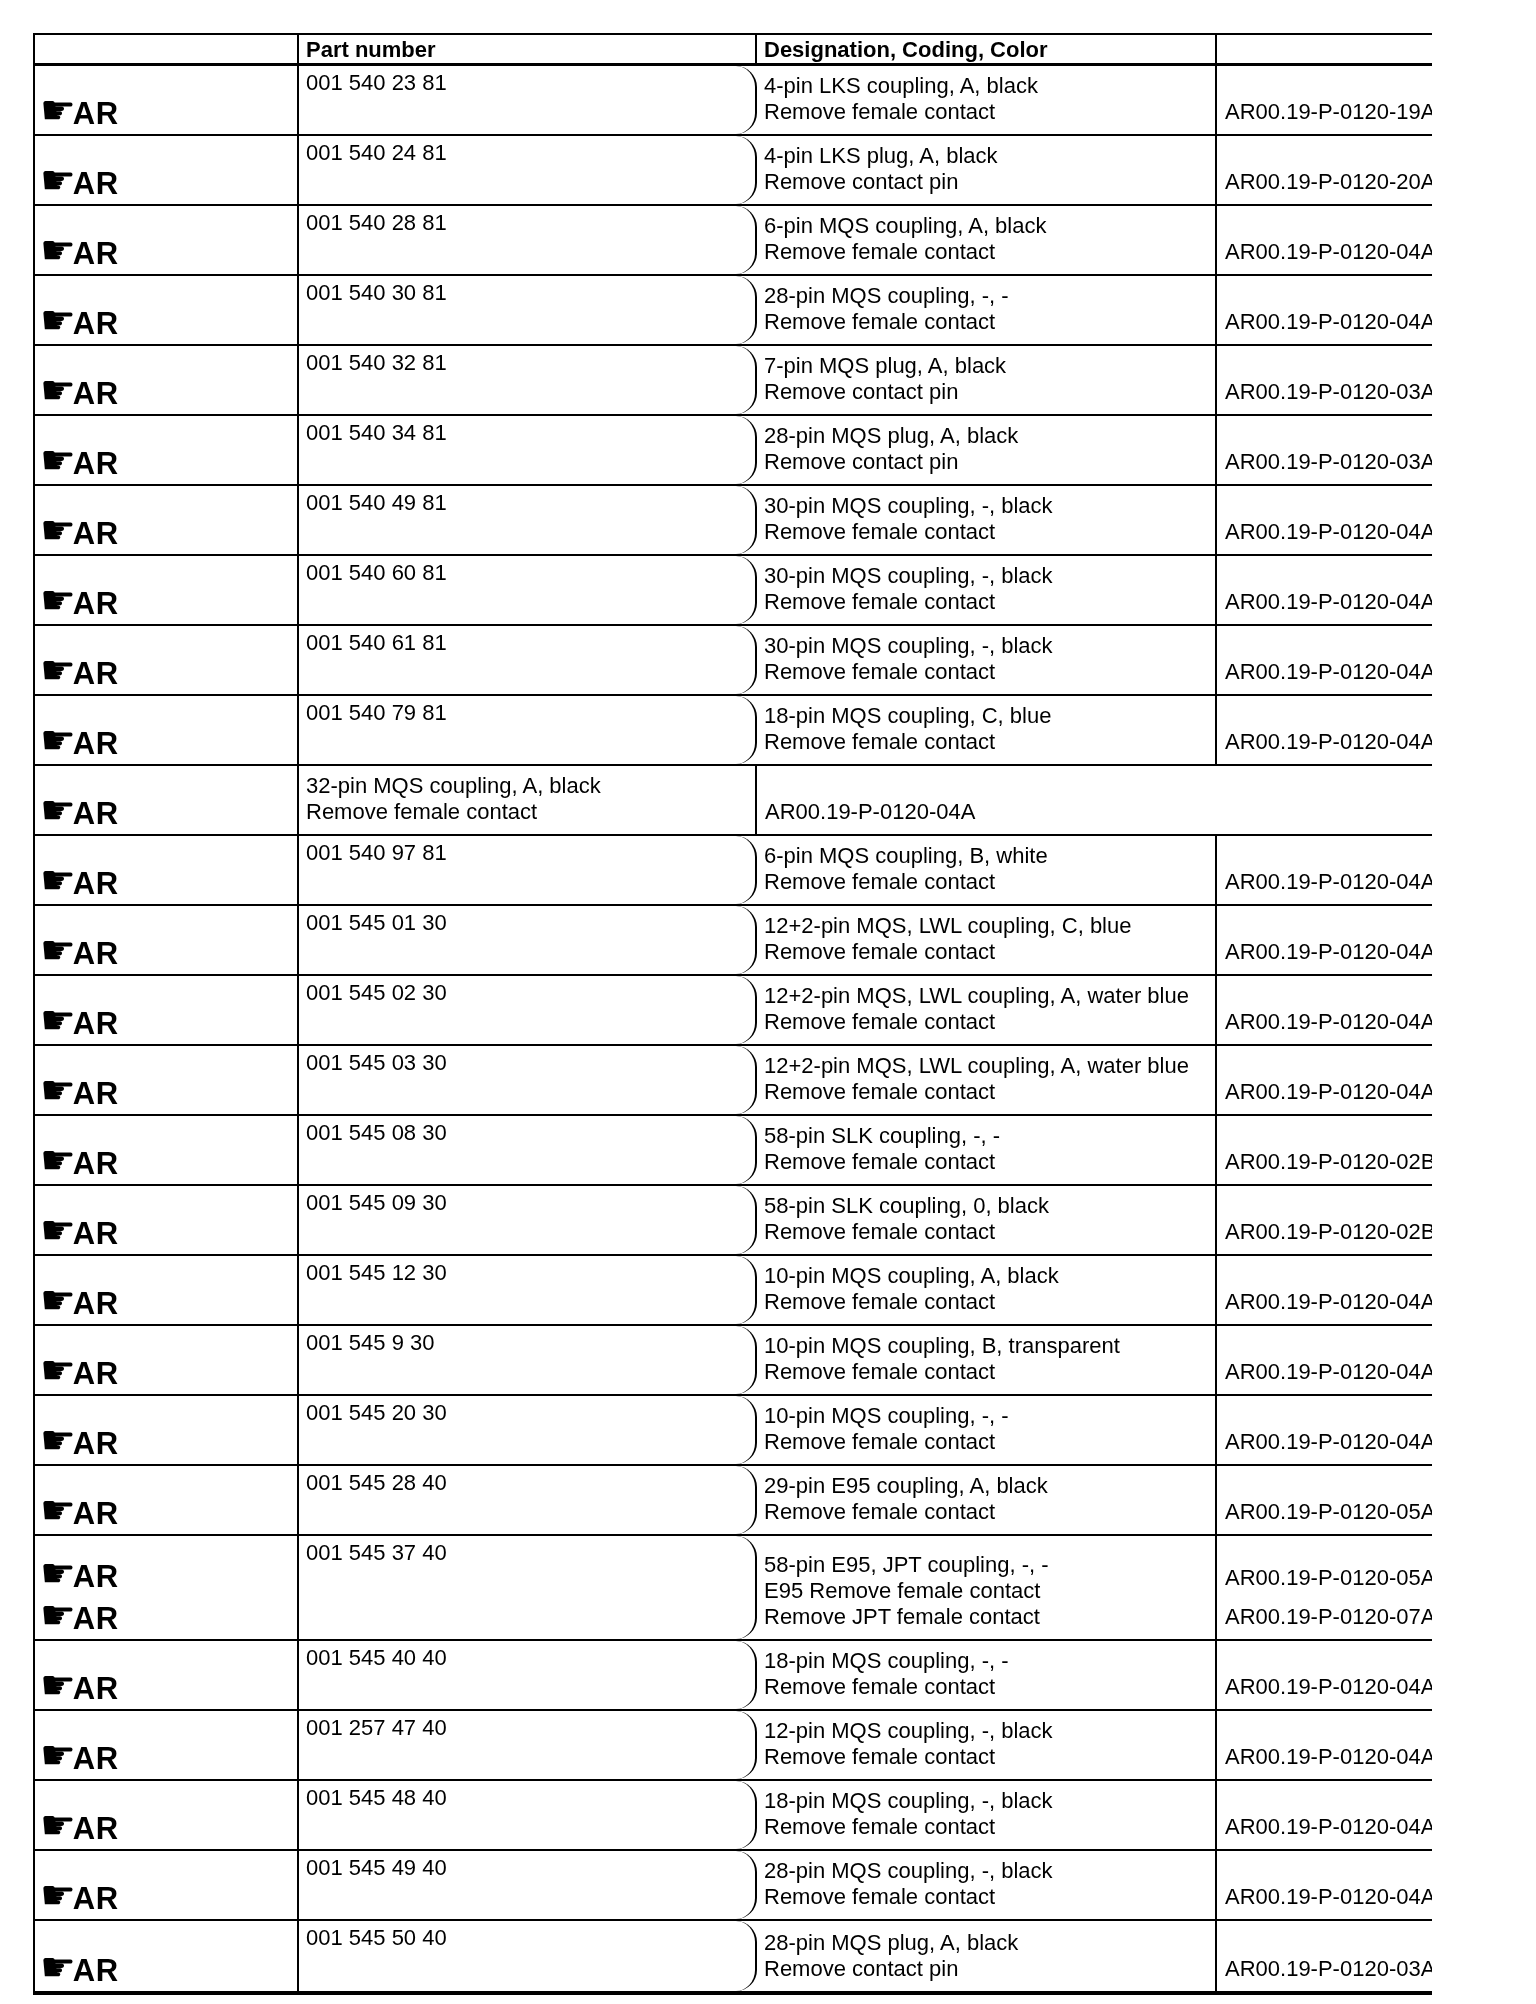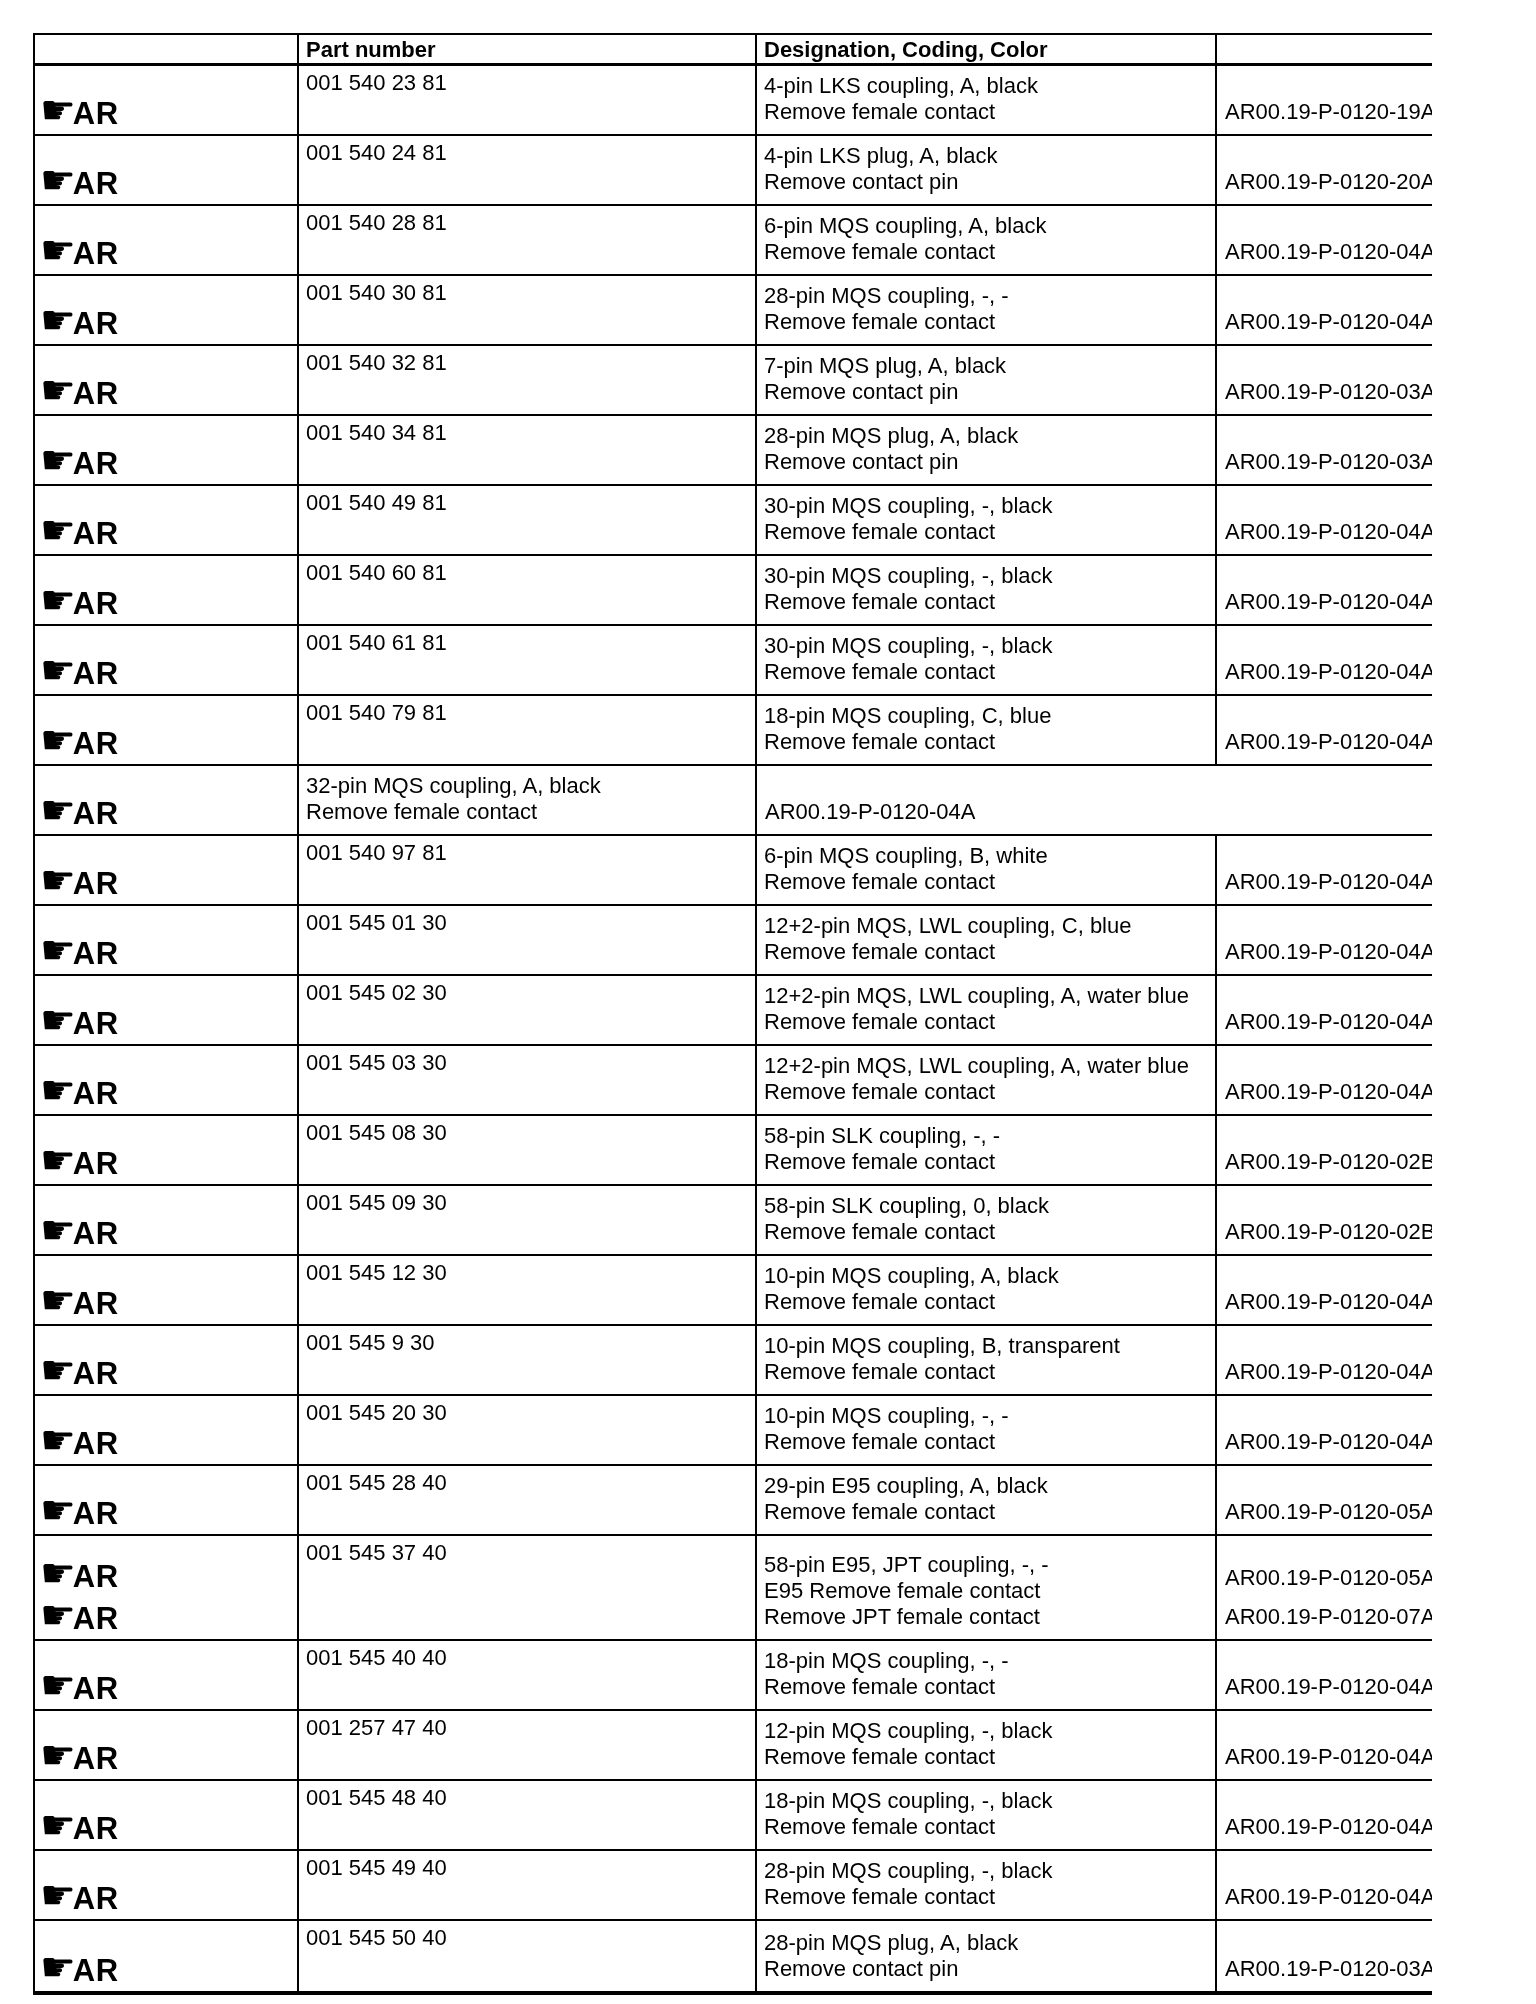--- a/index.html
+++ b/index.html
@@ -58,21 +58,21 @@
     white-space: nowrap;
   }
   .c1 {
     display: flex;
     flex-direction: column;
     justify-content: flex-end;
     align-items: flex-start;
     padding: 0 0 5px 5px;
     gap: 7px;
   }
-  .c2 { padding: 4px 0 0 7px; }
+  .c2 { padding: 4px 0 0 7px; border-radius: 21px; }
   .c3 {
     display: flex;
     flex-direction: column;
     justify-content: flex-end;
     padding: 4px 6px 9px 7px;
   }
   .c4 {
     display: flex;
     flex-direction: column;
     justify-content: flex-end;

